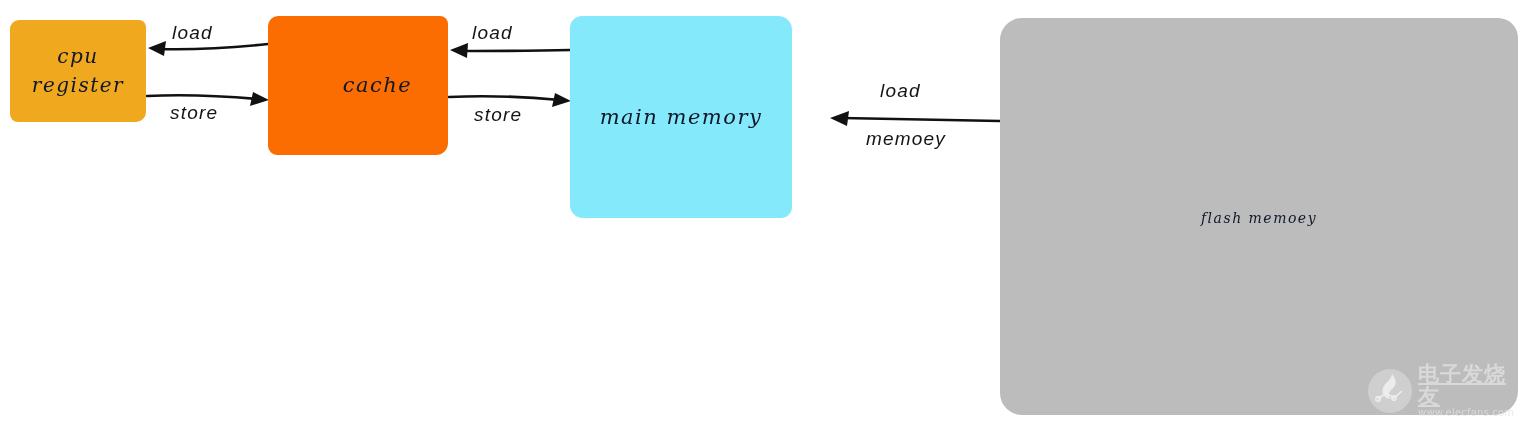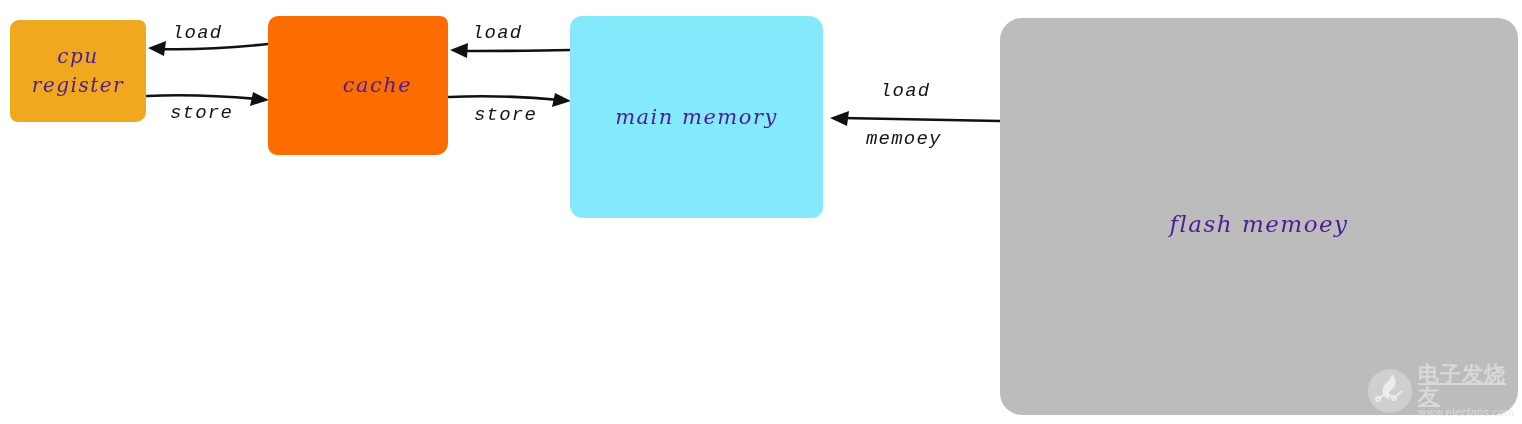--- a/index.html
+++ b/index.html
@@ -19,21 +19,21 @@
     overflow: hidden;
   }
   .node {
     position: absolute;
     box-sizing: border-box;
     display: flex;
     flex-direction: column;
     align-items: center;
     justify-content: center;
     text-align: center;
-    color: #4c1d95;
+    color: #0f172a;
     font-family: "DejaVu Serif", serif;
     font-style: italic;
     letter-spacing: 1.5px;
   }
   .node .node-line {
     display: block;
     line-height: 1.45;
     white-space: nowrap;
   }
   
@@ -44,38 +44,38 @@
     font-size: 20px;
   }
   #node-cache {
     left: 268px; top: 16px;  width: 180px; height: 139px;
     background: #FB6D00;
     border-radius: 10px 8px 12px 9px;
     font-size: 21px;
     padding-left: 39px;
   }
   #node-main-memory {
-    left: 570px; top: 16px;  width: 253px; height: 202px;
+    left: 570px; top: 16px;  width: 222px; height: 202px;
     background: #84E9FB;
     border-radius: 12px 14px 11px 13px;
     font-size: 21px;
   }
   #node-flash-memory {
     left: 1000px; top: 18px; width: 518px; height: 397px;
     background: #BCBCBC;
     border-radius: 22px 20px 24px 22px;
-    font-size: 23px;
+    font-size: 14px;
     justify-content: flex-start;
     padding-top: 190px;
   }
   
   .edge-label {
     position: absolute;
     color: #151515;
-    font-family: Liberation Mono, monospace;
+    font-family: Liberation Sans, sans-serif;
     font-style: italic;
     font-size: 19px;
     letter-spacing: 1.2px;
     white-space: nowrap;
   }
   #label-load-reg-cache   { left: 172px; top: 22px;  }
   #label-store-reg-cache  { left: 170px; top: 102px; }
   #label-load-cache-mem   { left: 472px; top: 22px;  }
   #label-store-cache-mem  { left: 474px; top: 104px; }
   #label-load-flash       { left: 880px; top: 80px;  }

